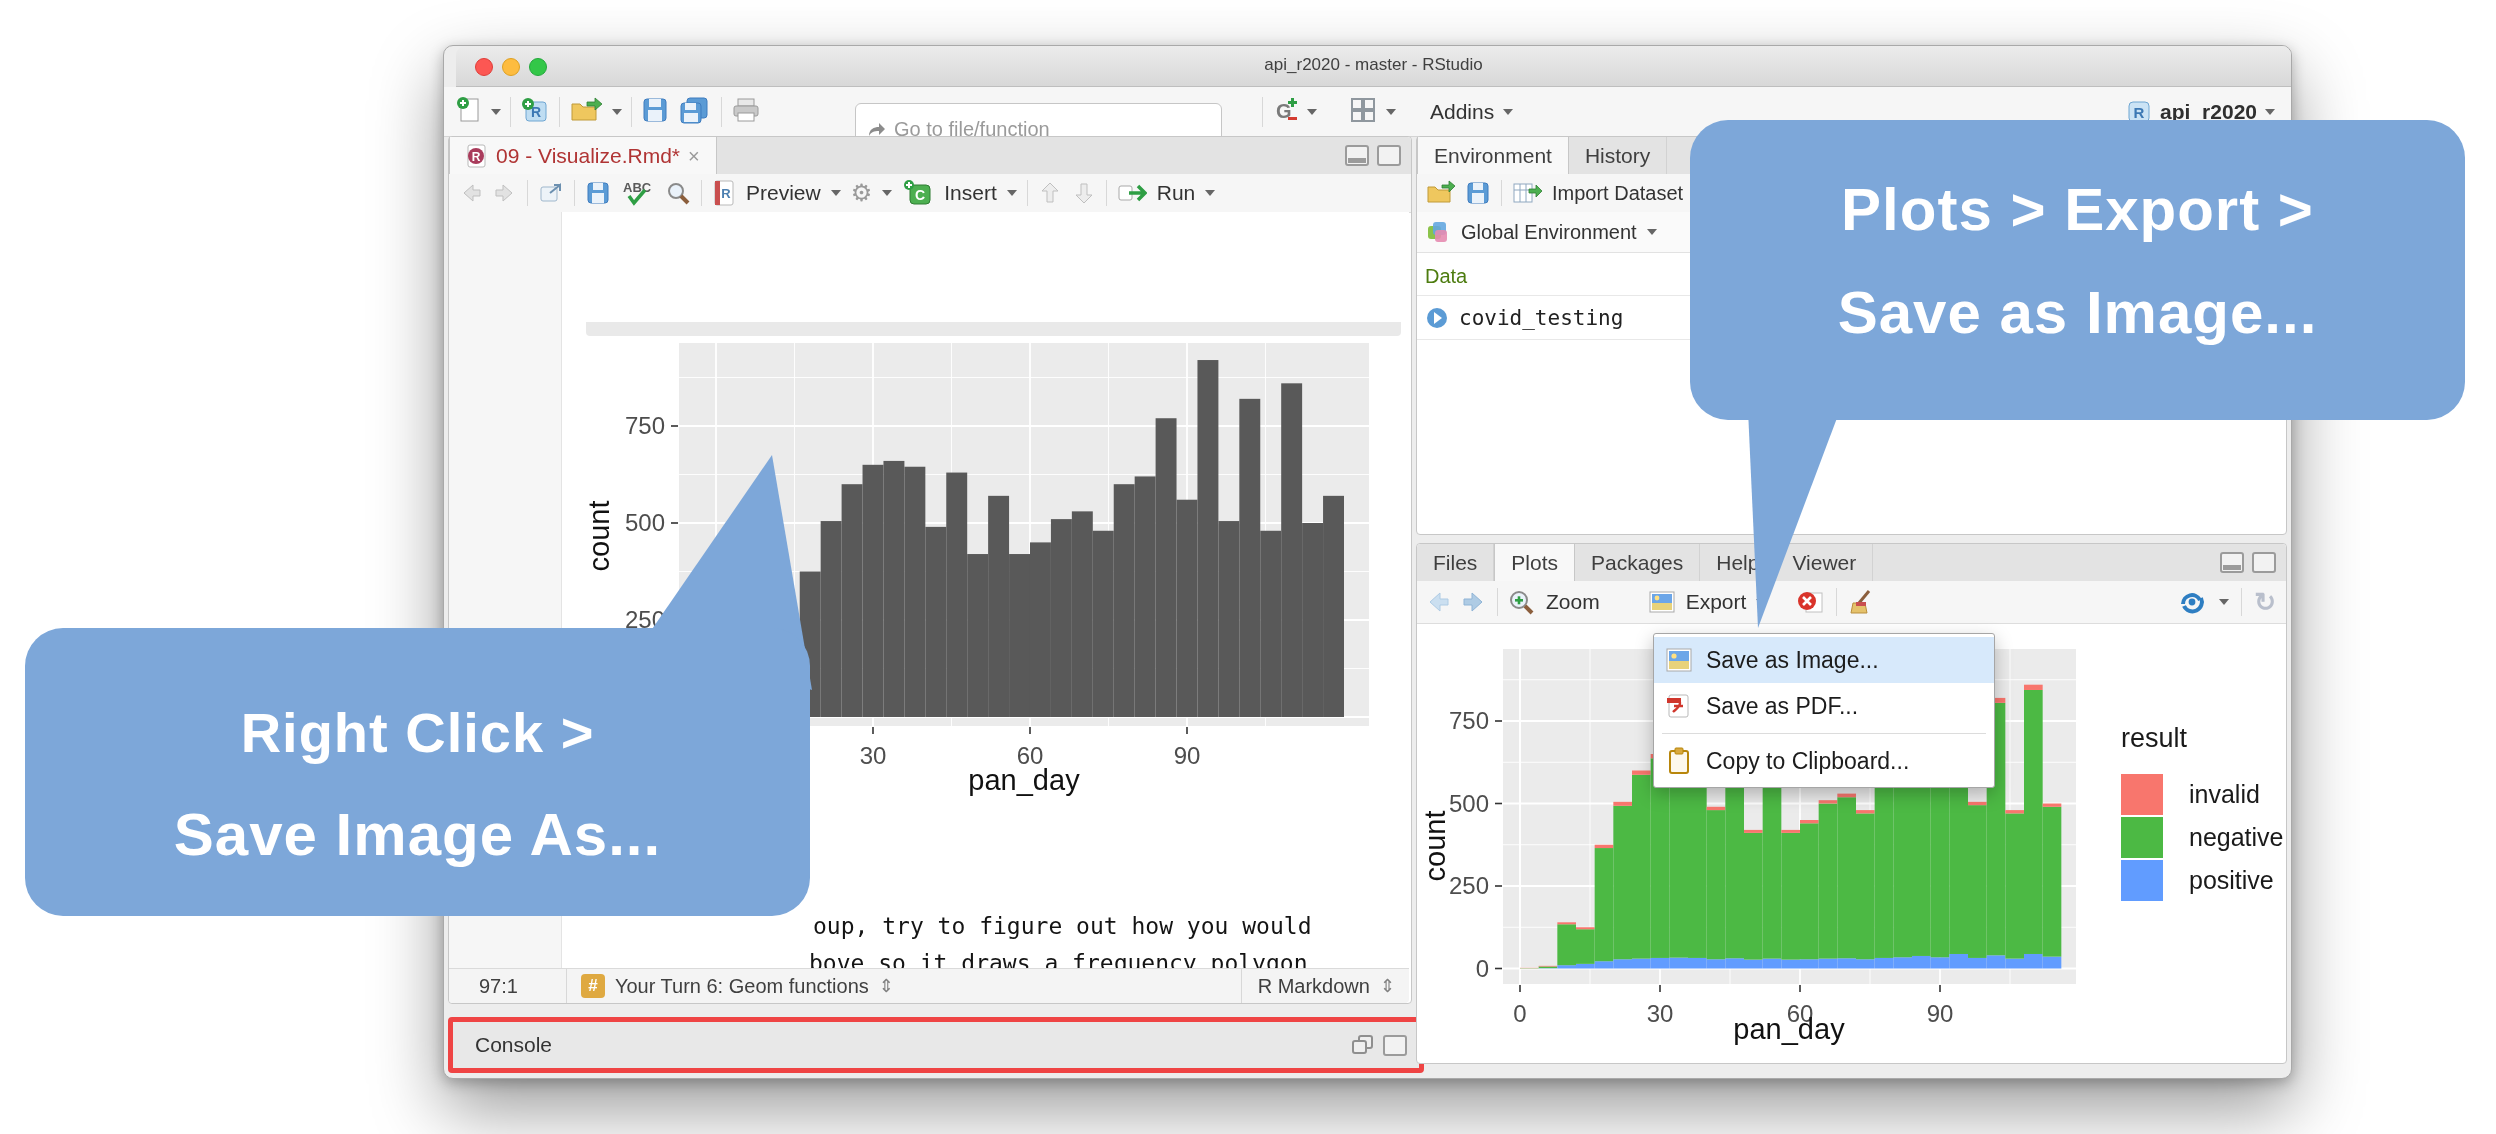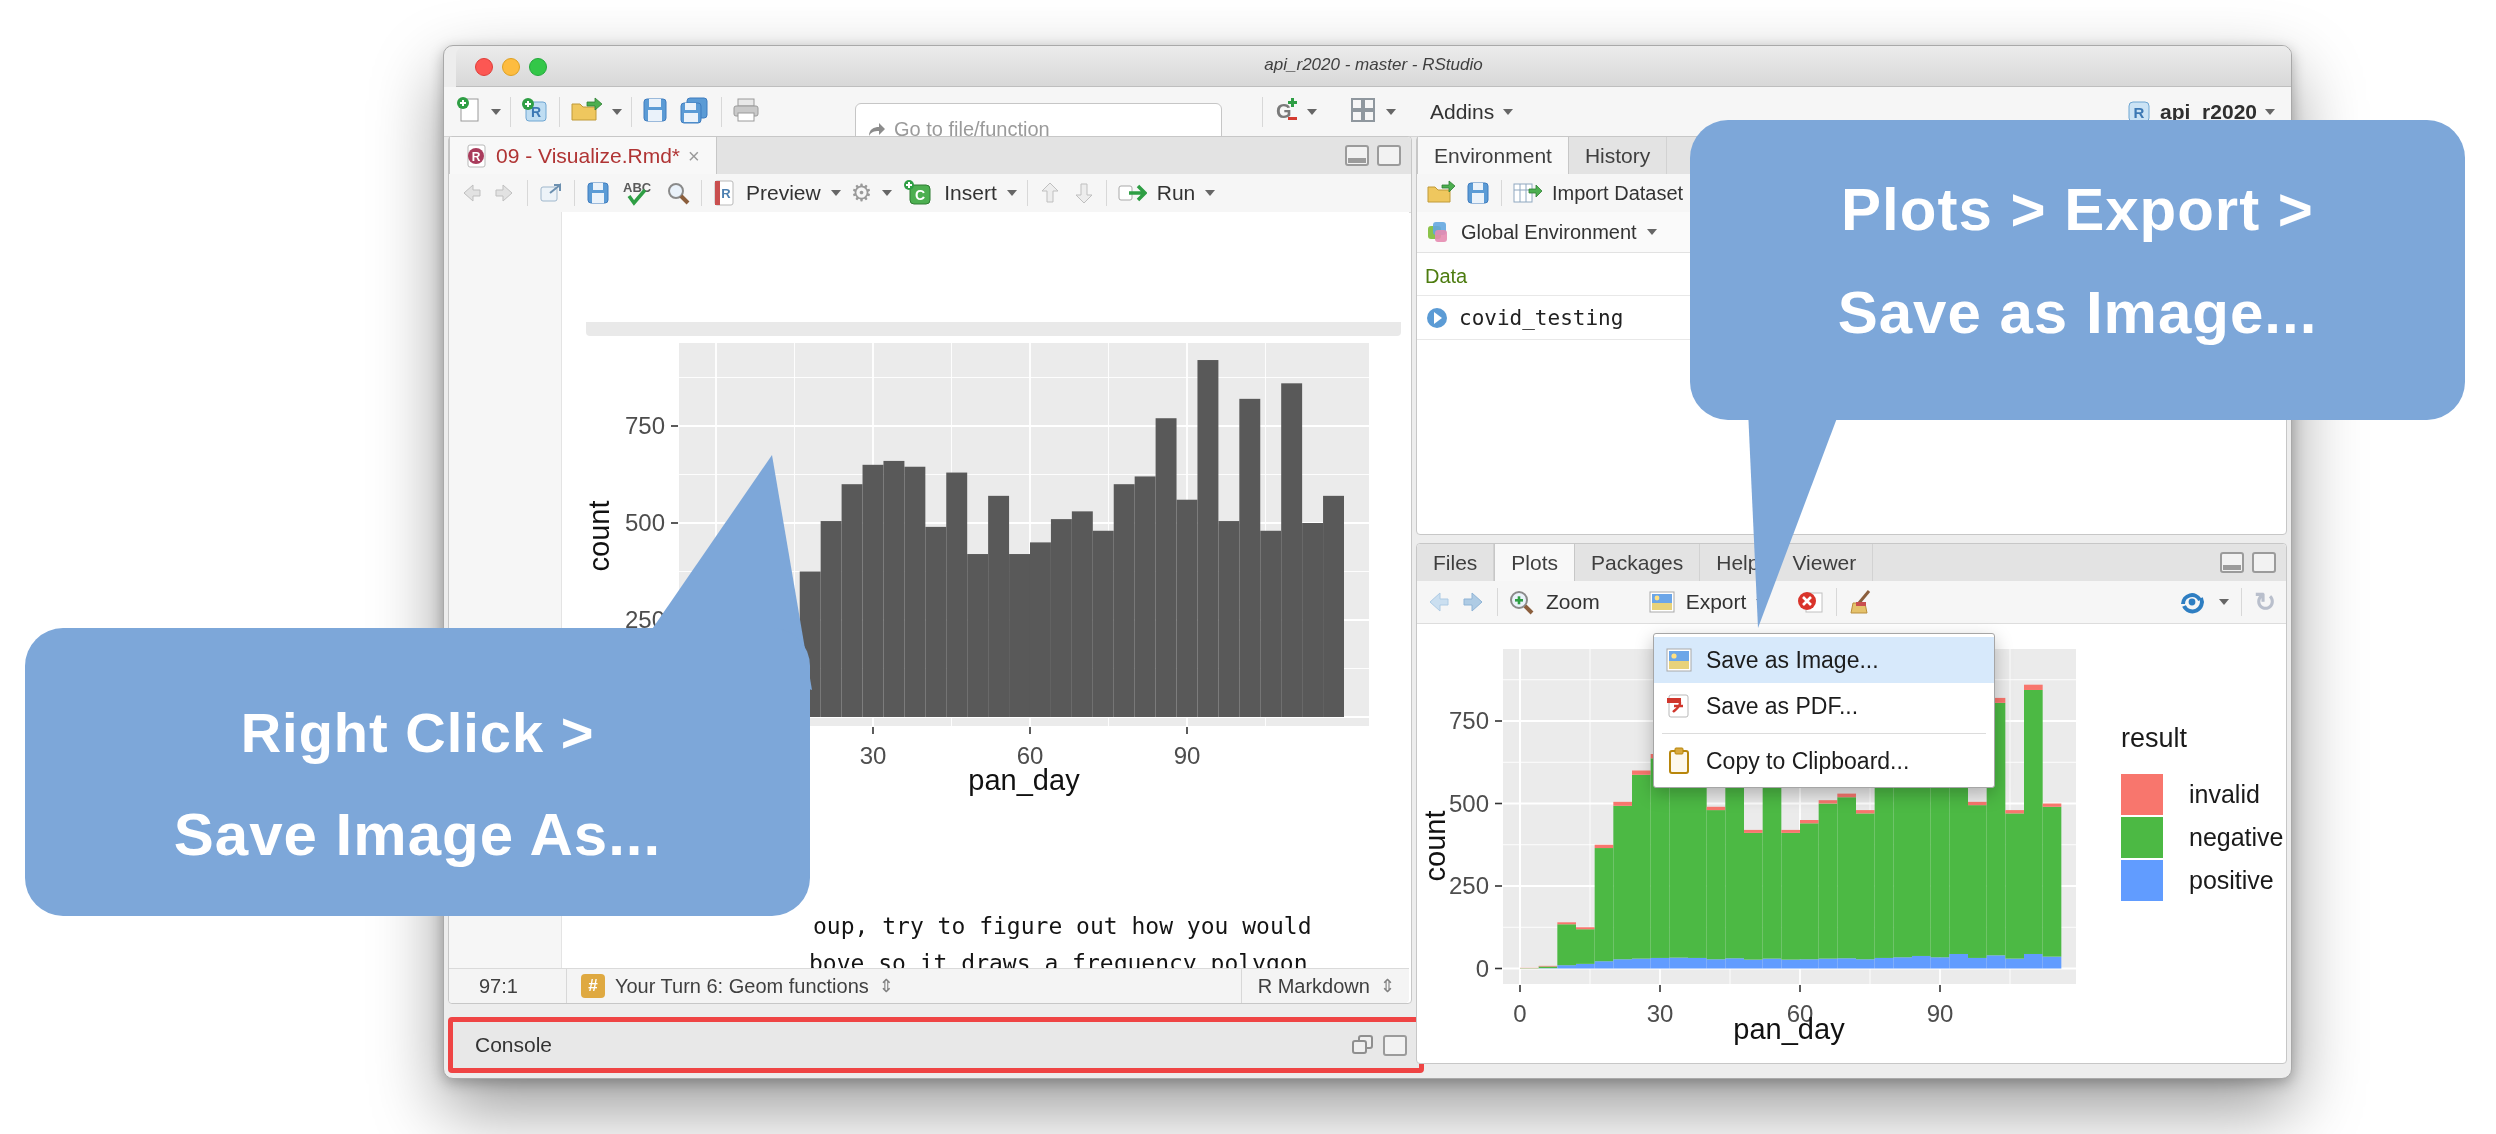--- a/index.html
+++ b/index.html
@@ -5,21 +5,21 @@
   html,body{margin:0;padding:0;background:#fff;}
   .stage{position:relative;width:2496px;height:1134px;background:#ffffff;overflow:hidden;
          font-family:"Liberation Sans",sans-serif;-webkit-font-smoothing:antialiased;}
   .abs{position:absolute;}
 
   
   .rs-window{position:absolute;left:443px;top:45px;width:1847px;height:1032px;background:#EDEDED;
              border:1px solid #A9A9A9;border-radius:10px;
              box-shadow:0 30px 70px rgba(0,0,0,.40),0 4px 14px rgba(0,0,0,.25);}
   .titlebar{position:absolute;left:12px;top:0;right:0;height:40px;border-radius:9px 9px 0 0;
-            background:linear-gradient(#ECECEC,#D8D8D8);border-bottom:1px solid #BEBEBE;font-style:italic;}
+            background:linear-gradient(#ECECEC,#D8D8D8);border-bottom:1px solid #BEBEBE;}
   .tl{position:absolute;top:12px;width:16px;height:16px;border-radius:50%;}
   .title-text{position:absolute;top:9px;left:0;right:0;text-align:center;font-size:17px;color:#404040;}
   .main-toolbar{position:absolute;left:0;top:41px;right:0;height:49px;background:#F6F6F6;border-bottom:1px solid #D4D4D4;}
   .vsep{width:1px;background:#D8D8D8;}
   .caret{width:0;height:0;border-left:5px solid transparent;border-right:5px solid transparent;border-top:6px solid #666;display:inline-block;}
   .tb-row{display:flex;align-items:center;height:100%;}
   .goto-input{display:flex;align-items:center;gap:8px;background:#fff;border:1px solid #C6C6C6;border-radius:6px;
               height:34px;width:345px;padding:9px 10px;color:#9A9A9A;font-size:20px;margin-top:36px;}
   .label20{font-size:20px;color:#333;}
   .label21{font-size:21px;color:#333;}

